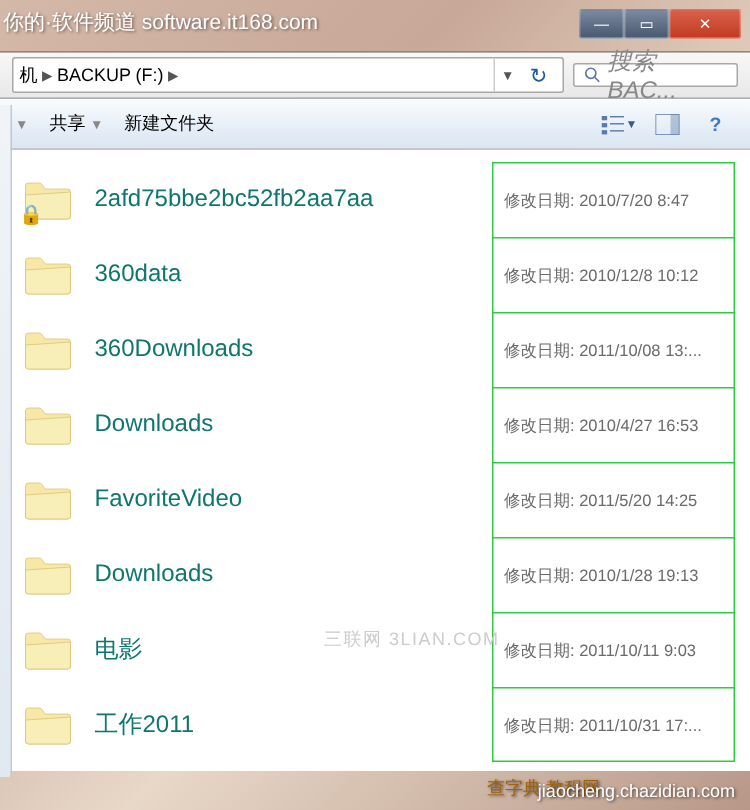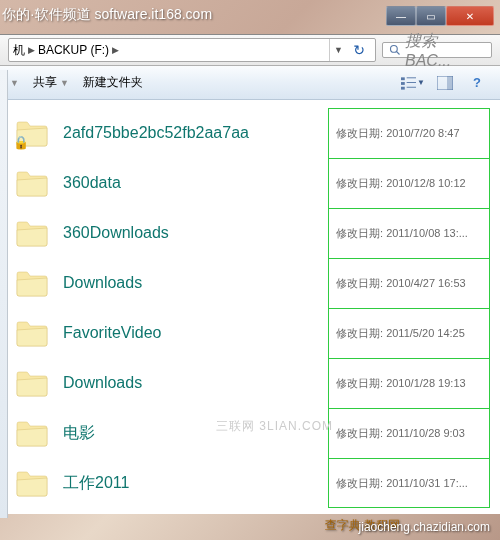--- a/index.html
+++ b/index.html
@@ -162,21 +162,21 @@
         <div class="item-name">Downloads</div>
         <div class="item-meta"><span class="meta-label">修改日期:</span> <span>2010/1/28 19:13</span></div>
       </div>
       <div class="green-line" style="top: 308px;"></div>
       <div class="item-row">
         <div class="folder-icon"><svg viewBox="0 0 34 30">
             <path d="M2 6 L2 26 Q2 28 4 28 L30 28 Q32 28 32 26 L32 10 Q32 8 30 8 L15 8 L13 5 Q12.5 4 11 4 L4 4 Q2 4 2 6 Z" fill="#f8e8a8" stroke="#d8c070" stroke-width="0.5"></path>
             <path d="M2 12 L32 10 L32 26 Q32 28 30 28 L4 28 Q2 28 2 26 Z" fill="#f8eeb8" stroke="#d8c070" stroke-width="0.5"></path>
           </svg></div>
         <div class="item-name">电影</div>
-        <div class="item-meta"><span class="meta-label">修改日期:</span> <span>2011/10/28 9:03</span></div>
+        <div class="item-meta"><span class="meta-label">修改日期:</span> <span>2011/10/11 9:03</span></div>
       </div>
       <div class="green-line" style="top: 358px;"></div>
       <div class="item-row">
         <div class="folder-icon"><svg viewBox="0 0 34 30">
             <path d="M2 6 L2 26 Q2 28 4 28 L30 28 Q32 28 32 26 L32 10 Q32 8 30 8 L15 8 L13 5 Q12.5 4 11 4 L4 4 Q2 4 2 6 Z" fill="#f8e8a8" stroke="#d8c070" stroke-width="0.5"></path>
             <path d="M2 12 L32 10 L32 26 Q32 28 30 28 L4 28 Q2 28 2 26 Z" fill="#f8eeb8" stroke="#d8c070" stroke-width="0.5"></path>
           </svg></div>
         <div class="item-name">工作2011</div>
         <div class="item-meta"><span class="meta-label">修改日期:</span> <span>2011/10/31 17:...</span></div>
       </div>

